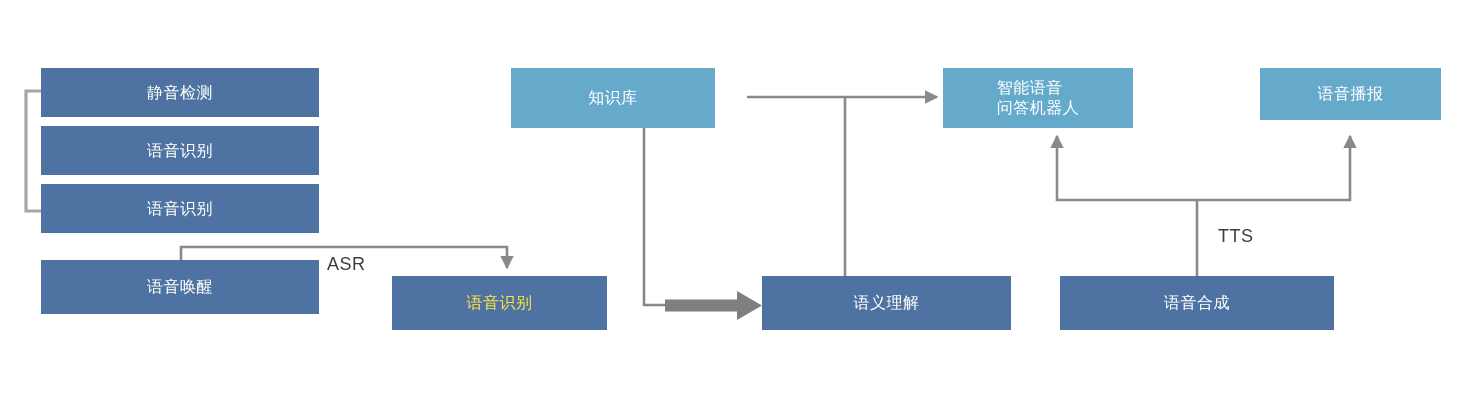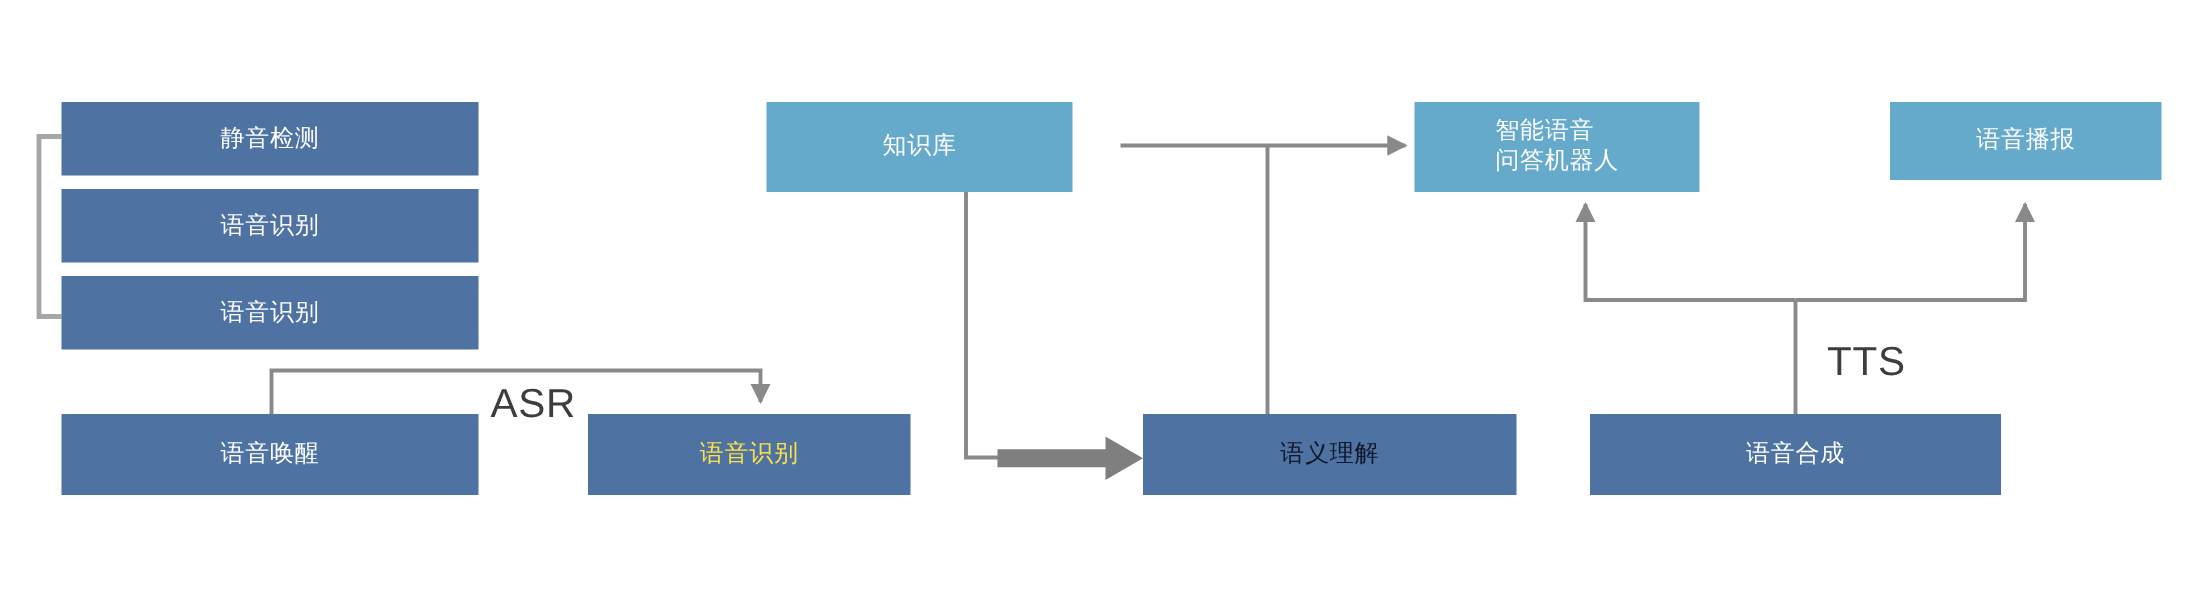--- a/index.html
+++ b/index.html
@@ -35,21 +35,21 @@
     color: #ffffff;
     font-size: 16px;
     line-height: 1.25;
     letter-spacing: 0.5px;
     white-space: pre-line;
     user-select: none;
   }
   .edge-label {
     position: absolute;
     color: #3d3d3d;
-    font-size: 27px;
+    font-size: 18px;
     letter-spacing: 0.5px;
     white-space: nowrap;
     user-select: none;
   }
 </style>
 </head>
 <body>
 
 <div id="diagram-root">
 
@@ -85,24 +85,24 @@
       <path d="M 1197 276 L 1197 200" fill="none" stroke="#898989" stroke-width="2.6"></path>
       <path d="M 1197 200 L 1057 200 L 1057 136" fill="none" stroke="#898989" stroke-width="2.6" marker-end="url(#arrow-thin)"></path>
       <path d="M 1197 200 L 1350 200 L 1350 136" fill="none" stroke="#898989" stroke-width="2.6" marker-end="url(#arrow-thin)"></path>
     </g>
   </svg>
 
   <div id="node-layer">
       <div class="node-box" style="left: 41px; top: 68px; width: 278px; height: 49px; background: rgb(78, 114, 161); color: rgb(255, 255, 255);">静音检测</div>
       <div class="node-box" style="left: 41px; top: 126px; width: 278px; height: 49px; background: rgb(78, 114, 161); color: rgb(255, 255, 255);">语音识别</div>
       <div class="node-box" style="left: 41px; top: 184px; width: 278px; height: 49px; background: rgb(78, 114, 161); color: rgb(255, 255, 255);">语音识别</div>
-      <div class="node-box" style="left: 41px; top: 276px; width: 278px; height: 54px; background: rgb(78, 114, 161); color: rgb(255, 255, 255);">语音唤醒</div>
+      <div class="node-box" style="left: 41px; top: 260px; width: 278px; height: 54px; background: rgb(78, 114, 161); color: rgb(255, 255, 255);">语音唤醒</div>
       <div class="node-box" style="left: 392px; top: 276px; width: 215px; height: 54px; background: rgb(78, 114, 161); color: #fde047;">语音识别</div>
       <div class="node-box" style="left: 511px; top: 68px; width: 204px; height: 60px; background: rgb(102, 170, 203); color: rgb(255, 255, 255);">知识库</div>
-      <div class="node-box" style="left: 762px; top: 276px; width: 249px; height: 54px; background: rgb(78, 114, 161); color: #0f172a;">语义理解</div>
+      <div class="node-box" style="left: 762px; top: 276px; width: 249px; height: 54px; background: rgb(78, 114, 161); color: #ffffff;">语义理解</div>
       <div class="node-box" style="left: 943px; top: 68px; width: 190px; height: 60px; background: rgb(102, 170, 203); color: rgb(255, 255, 255);">智能语音
 问答机器人</div>
       <div class="node-box" style="left: 1060px; top: 276px; width: 274px; height: 54px; background: rgb(78, 114, 161); color: rgb(255, 255, 255); font-family: Liberation Serif, serif;">语音合成</div>
       <div class="node-box" style="left: 1260px; top: 68px; width: 181px; height: 52px; background: rgb(102, 170, 203); color: rgb(255, 255, 255);">语音播报</div>
     </div>
 
   <div id="label-layer">
       <div class="edge-label" style="left: 327px; top: 254px; color: rgb(61, 61, 61);">ASR</div>
       <div class="edge-label" style="left: 1218px; top: 226px; color: rgb(61, 61, 61);">TTS</div>
     </div>

